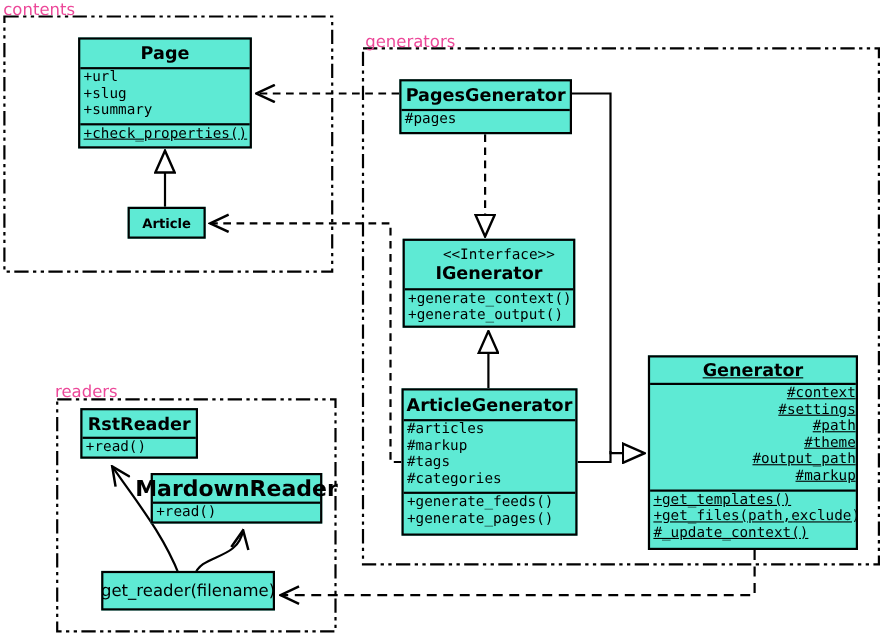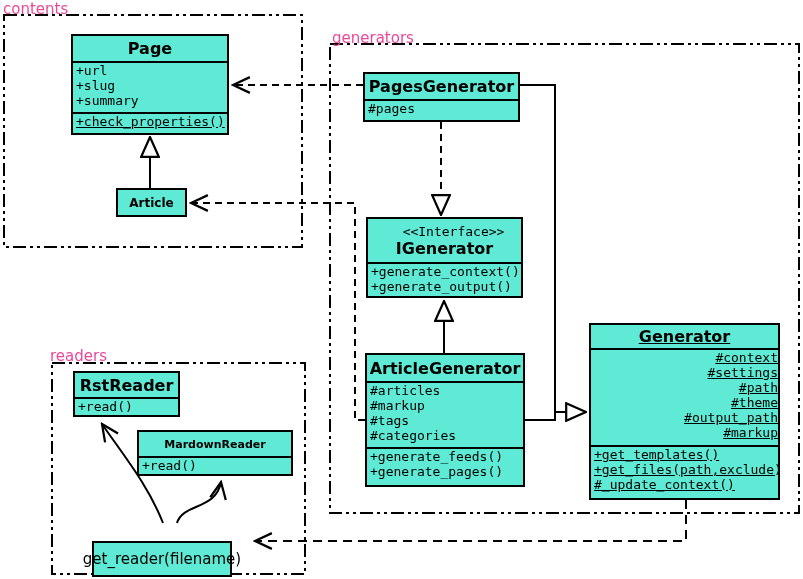--- a/index.html
+++ b/index.html
@@ -161,21 +161,21 @@
   </div>
 
   <div class="cls" style="left:73px; top:371px; width:107px; height:46px;">
     <div class="title" style="height:24px; font-size:16px;">RstReader</div>
     <div class="compart" style="height:18px;">
       <div>+read()</div>
     </div>
   </div>
 
   <div class="cls" style="left:137px; top:430px; width:156px; height:46px;">
-    <div class="title" style="height:24px; font-size:11px;">MardownReader</div>
+    <div class="title" style="height:24px; font-size:20px;">MardownReader</div>
     <div class="compart" style="height:18px;">
       <div>+read()</div>
     </div>
   </div>
 
-  <div class="cls func" style="left:92px; top:541px; width:140px; height:36px;text-align:right;">get_reader(filename)</div>
+  <div class="cls func" style="left:92px; top:519px; width:158px; height:36px;text-align:right;">get_reader(filename)</div>
 
 </div>
 
 </body></html>

